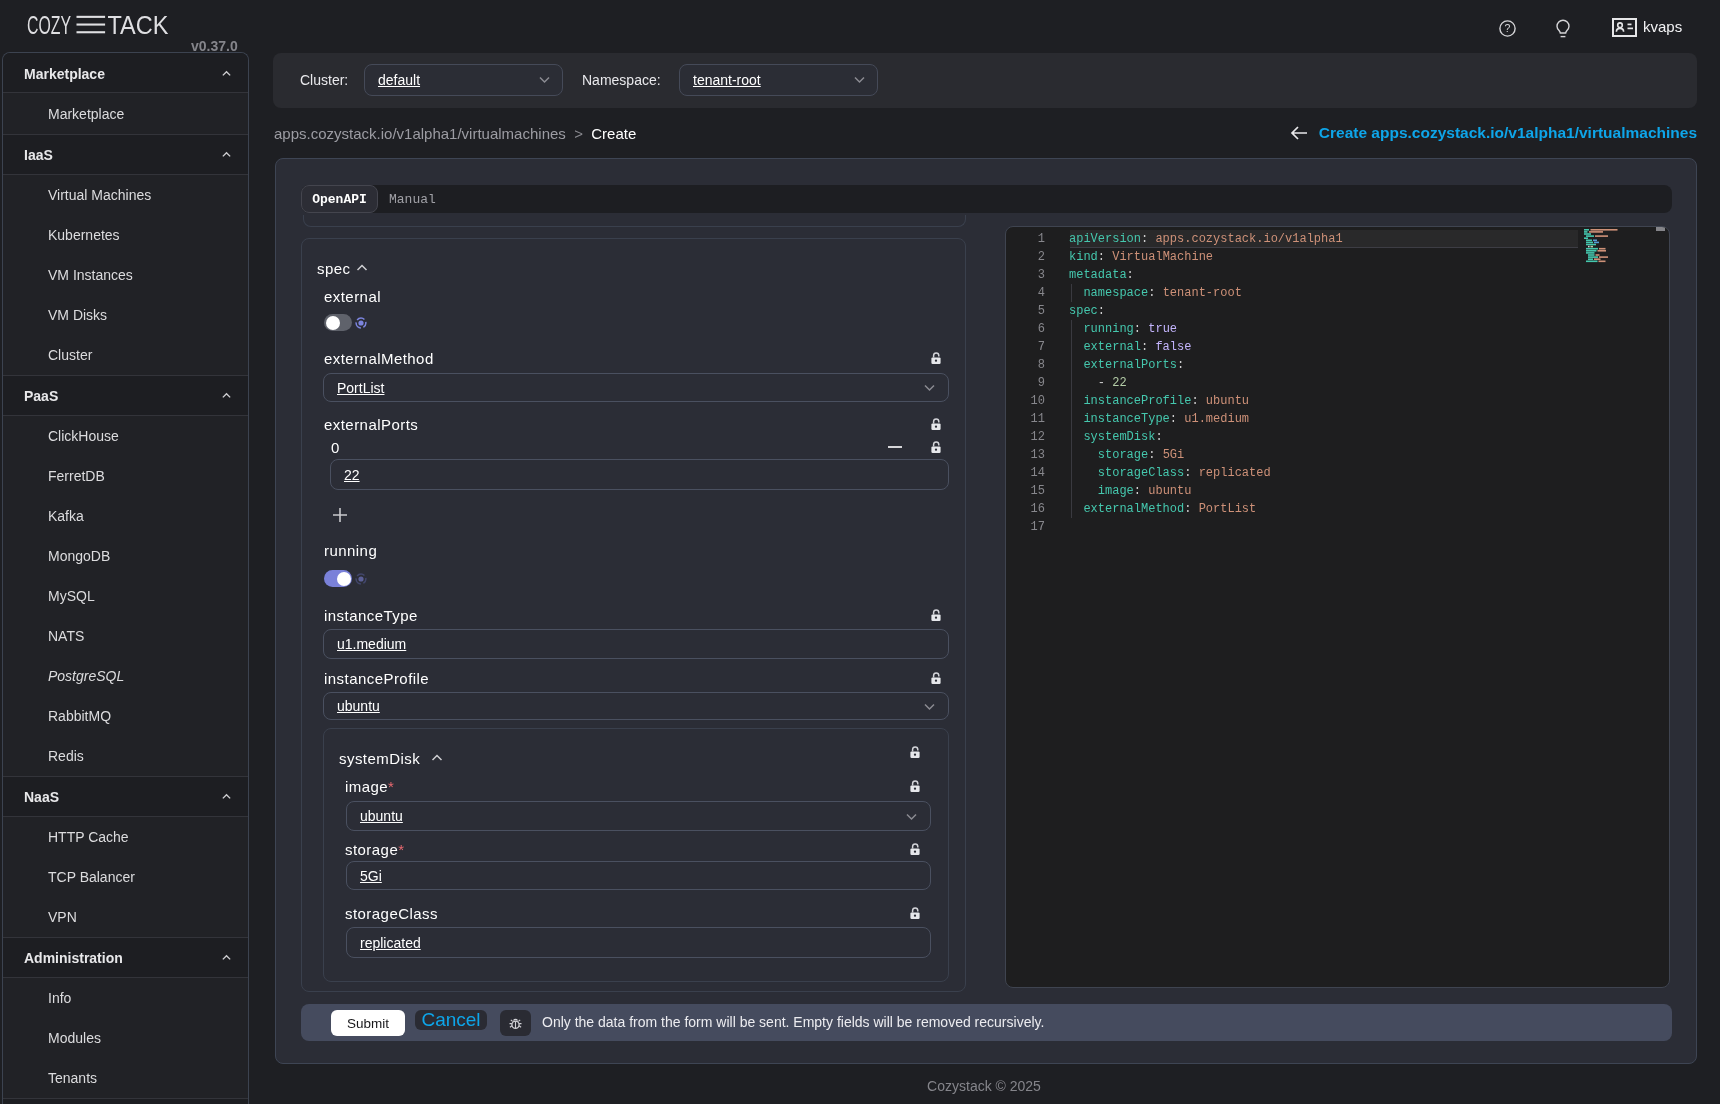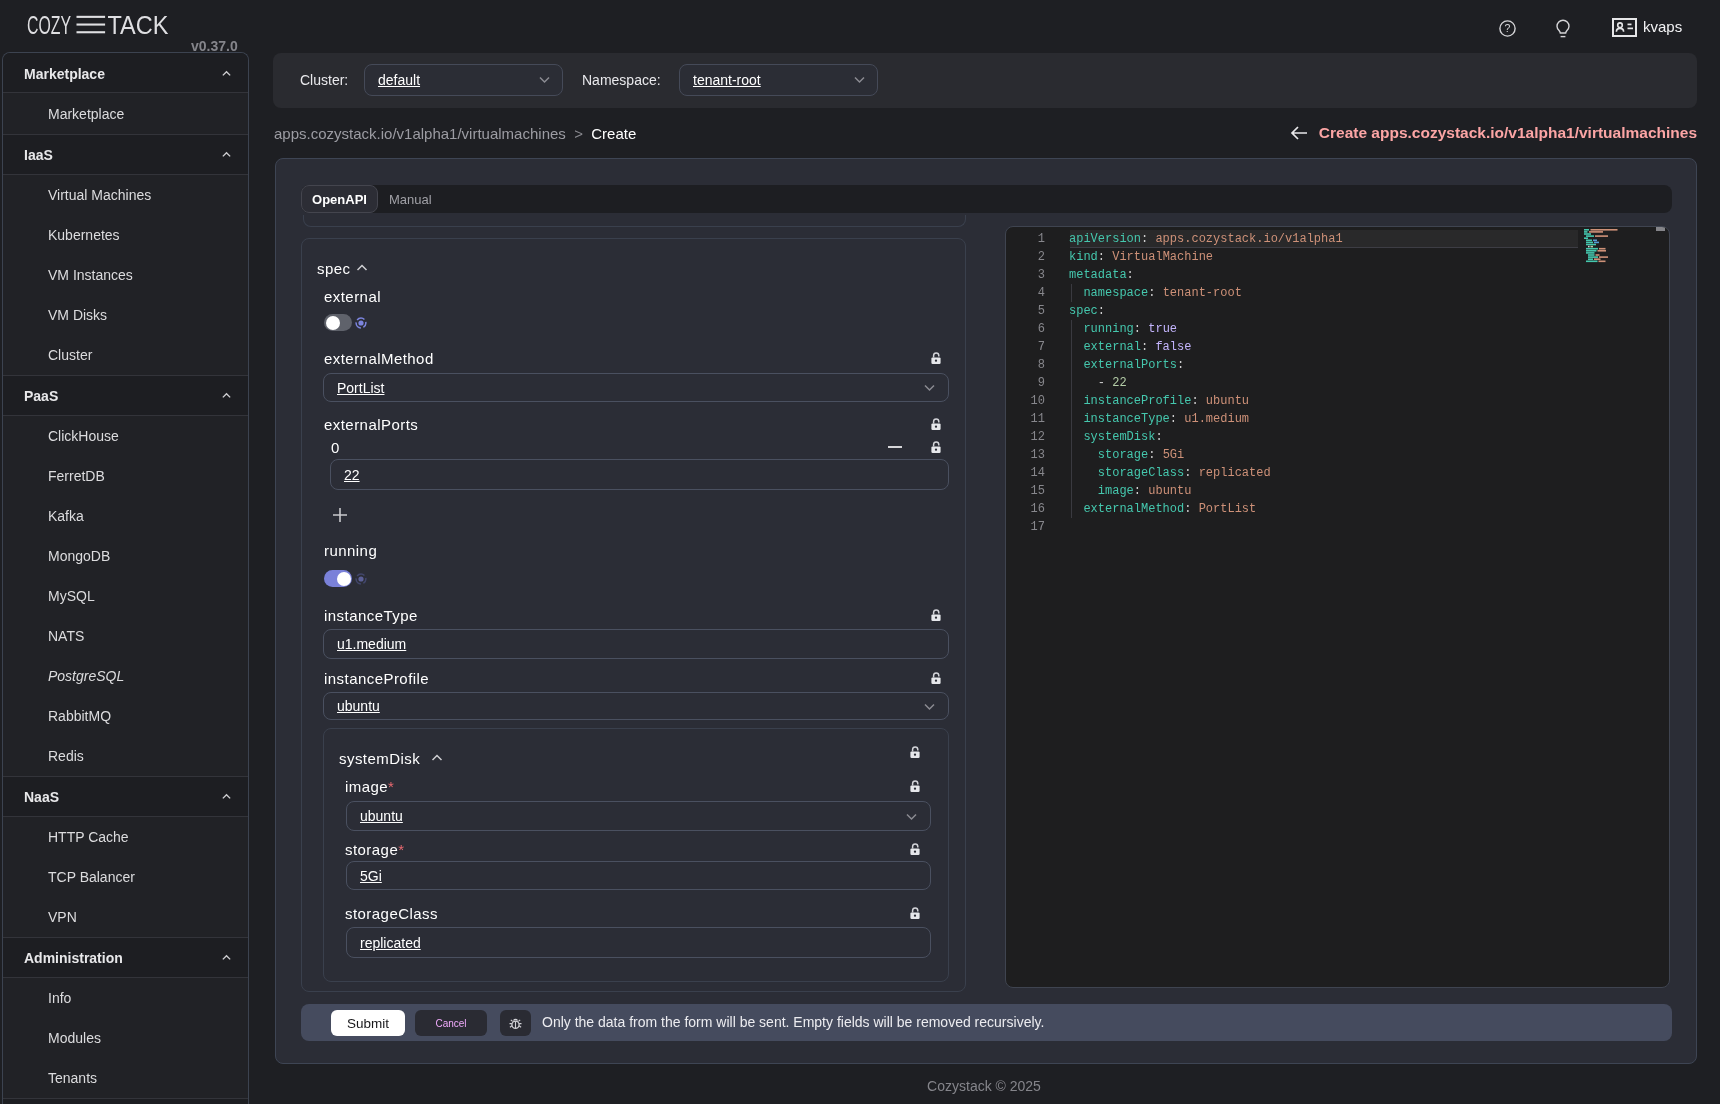--- a/index.html
+++ b/index.html
@@ -123,25 +123,25 @@
     <svg class="abs" style="right:12px;top:11px;" width="11" height="8" viewBox="0 0 11 8">
         <path d="M1 1.5 L5.5 6 L10 1.5" fill="none" stroke="#8b8b92" stroke-width="1.5"></path>
       </svg>
   </div>
 </div>
 
 <div class="abs cy" style="left:274px;top:133px;color:#9c9ca3;font-size:15px;">apps.cozystack.io/v1alpha1/virtualmachines&nbsp;&nbsp;<span style="color:#8a8a90;">&gt;</span>&nbsp;&nbsp;<span style="color:#fff;font-weight:500;">Create</span></div>
 <svg class="abs" style="left:1290px;top:125px;" width="18" height="16" viewBox="0 0 18 16">
     <path d="M8 2 L2 8 L8 14 M2 8 H17" fill="none" stroke="#e8e8ea" stroke-width="1.7"></path>
   </svg>
-<div class="abs" style="left:1697px;top:133px;transform:translate(-100%,-50%);color:#fca5a5;font-size:15.5px;font-weight:700;white-space:nowrap;">Create apps.cozystack.io/v1alpha1/virtualmachines</div>
+<div class="abs" style="left:1697px;top:133px;transform:translate(-100%,-50%);color:#0ea5e9;font-size:15.5px;font-weight:700;white-space:nowrap;">Create apps.cozystack.io/v1alpha1/virtualmachines</div>
 
 <div class="abs" style="left:275px;top:158px;width:1422px;height:906px;background:#2b2d36;border:1px solid #3e4554;border-radius:8px;">
 
-  <div class="abs" style="left:25px;top:26px;width:1371px;height:28px;background:#1d1e22;border-radius:8px;">
+  <div class="abs" style="left:25px;top:26px;width:1371px;height:28px;background:#1d1e22;border-radius:8px;font-family:Liberation Mono, monospace;">
     <div class="abs" style="left:0;top:0;width:77px;height:28px;background:#2c2d35;border:1px solid #44454e;border-radius:8px;color:#fff;font-size:13px;font-weight:600;display:flex;align-items:center;justify-content:center;">OpenAPI</div>
     <div class="abs cy" style="left:88px;top:14px;color:#a0a0a6;font-size:13px;">Manual</div>
   </div>
 
   <div class="abs" style="left:27px;top:56px;width:663px;height:12px;border:1px solid #3a404d;border-top:none;border-radius:0 0 8px 8px;"></div>
 
   <div class="abs" style="left:25px;top:79px;width:665px;height:754px;border:1px solid #3a404d;border-radius:8px;"></div>
 
   <div class="ffield" style="left:41px;top:109px;font-weight:500;">spec</div>
   <svg class="abs" style="left:80px;top:104px;" width="12" height="10" viewBox="0 0 12 10">
@@ -342,21 +342,21 @@
         <rect x="2" y="32.5" width="11.5" height="1.6" fill="#45c8ae"></rect>
           <rect x="14.5" y="32.5" width="7" height="1.6" fill="#ce9178"></rect>
       </g>
     </svg>
 
     <div class="abs" style="left:650px;top:0;width:9px;height:4px;background:#85858a;"></div>
   </div>
 
   <div class="abs" style="left:25px;top:845px;width:1371px;height:37px;background:#454b5e;border-radius:8px;">
     <div class="abs" style="left:30px;top:6px;width:74px;height:26px;background:#fff;border-radius:6px;color:#17171a;font-size:13.5px;display:flex;align-items:center;justify-content:center;">Submit</div>
-    <div class="abs" style="left:114px;top:6px;width:72px;height:26px;background:#2a2b33;border-radius:6px;color:#f0abfc;font-size:10px;display:flex;align-items:center;justify-content:center;">Cancel</div>
+    <div class="abs" style="left:114px;top:6px;width:72px;height:20px;background:#2a2b33;border-radius:6px;color:#0ea5e9;font-size:19px;display:flex;align-items:center;justify-content:center;">Cancel</div>
     <div class="abs" style="left:199px;top:6px;width:31px;height:26px;background:#2a2b33;border-radius:6px;display:flex;align-items:center;justify-content:center;">
       <svg width="15" height="15" viewBox="0 0 15 15">
         <circle cx="7.5" cy="8.7" r="3.6" fill="none" stroke="#cfcfd4" stroke-width="1.3"></circle>
         <path d="M5.5 4.5 a2.4 2.4 0 0 1 4 0" fill="none" stroke="#cfcfd4" stroke-width="1.3"></path>
         <path d="M7.5 5.2 V12 M3.9 7.6 H1.5 M3.9 9.8 l-2 1.4 M11.1 7.6 h2.4 M11.1 9.8 l2 1.4 M4.6 5.4 L2.8 3.8 M10.4 5.4 l1.8-1.6" stroke="#cfcfd4" stroke-width="1.1" fill="none"></path>
       </svg>
     </div>
     <div class="abs cy" style="left:241px;top:18px;color:#ececf0;font-size:14px;">Only the data from the form will be sent. Empty fields will be removed recursively.</div>
   </div>
 </div>

